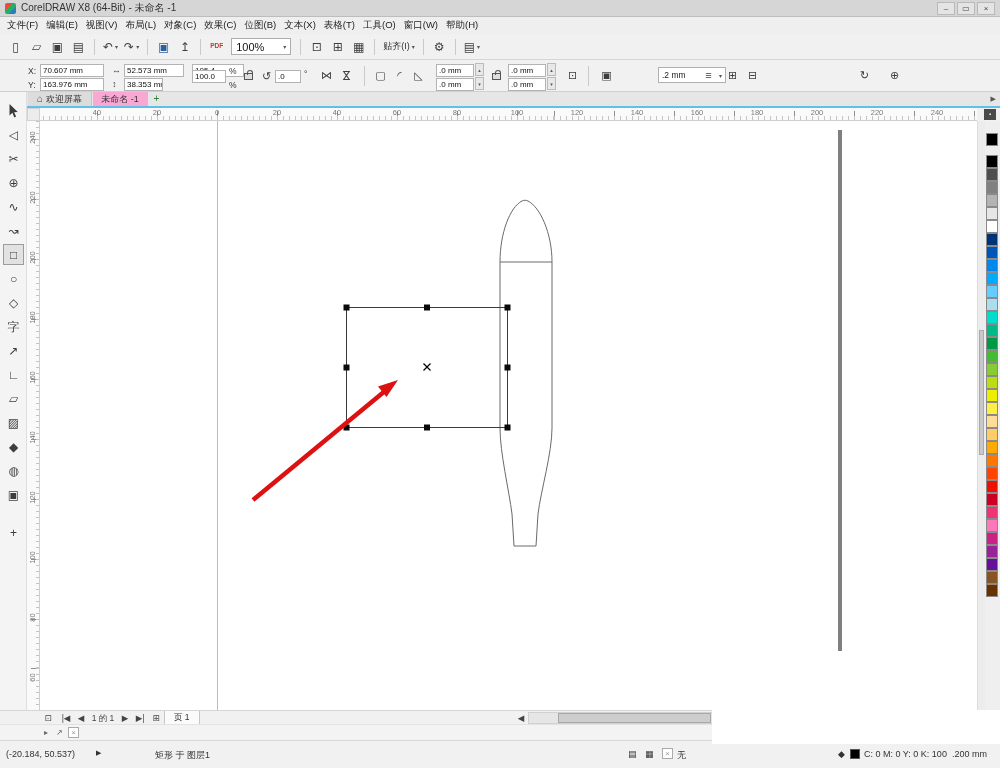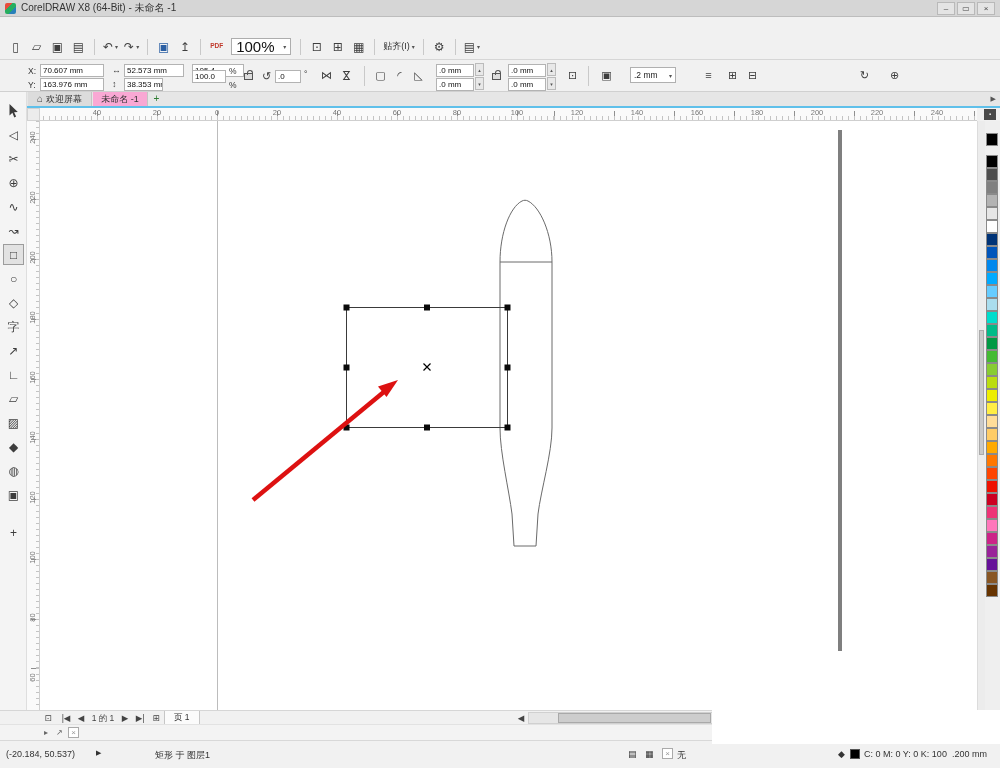--- a/index.html
+++ b/index.html
@@ -18,21 +18,21 @@
   .menu-item{font-size:9.5px;padding:0 4px;color:#222;white-space:nowrap}
 
   
   .toolbar{position:absolute;left:0;top:34px;width:100%;height:26px;background:#f1f1f1;border-bottom:1px solid #d6d6d6;display:flex;align-items:center;padding-left:6px;gap:2px}
   .tbtn{height:20px;min-width:19px;display:flex;align-items:center;justify-content:center;gap:2px;padding:0 2px}
   .tglyph{font-size:12px;color:#3e3e3e;line-height:1}
   .tlabel{font-size:9px;color:#333;white-space:nowrap}
   .dd-arrow{font-size:6px;color:#555}
   .tsep{width:1px;height:16px;background:#c9c9c9;margin:0 4px}
   .combo{height:17px;min-width:60px;background:#fff;border:1px solid #adadad;display:flex;align-items:center;justify-content:space-between;padding:0 4px;margin:0 3px}
-  .combo-val{font-size:15px;color:#111}
+  .combo-val{font-size:11px;color:#111}
 
   
   .propbar{position:absolute;left:0;top:60px;width:100%;height:32px;background:#f1f1f1;border-bottom:1px solid #d0d0d0}
   .pb-label{position:absolute;font-size:8.5px;color:#333;white-space:nowrap}
   .pb-input{position:absolute;height:13px;background:#fff;border:1px solid #b3b3b3;font-size:8px;line-height:11px;padding:0 2px;white-space:nowrap;overflow:hidden;color:#111}
   .pb-btn{position:absolute;top:7px;width:17px;height:17px;text-align:center;line-height:16px;font-size:11px;color:#3e3e3e}
   .pb-icon{position:absolute;font-size:9px;color:#444;line-height:1}
   .pb-sep{position:absolute;top:6px;width:1px;height:20px;background:#c9c9c9}
   .pb-combo{position:absolute;height:16px;background:#fff;border:1px solid #b0b0b0;display:flex;align-items:center;justify-content:space-between;padding:0 3px;font-size:8.5px}
   .spincol{position:absolute;width:9px;height:27px;display:flex;flex-direction:column;gap:1px}
@@ -104,20 +104,34 @@
   <div class="titlebar">
     <span class="app-icon"></span>
     <span class="title-text">CorelDRAW X8 (64-Bit) - 未命名 -1</span>
     <span class="win-btns">
       <span class="win-btn">–</span>
       <span class="win-btn">▭</span>
       <span class="win-btn">×</span>
     </span>
   </div>
 
+  <div class="menubar">
+      <span class="menu-item">文件(F)</span>
+      <span class="menu-item">编辑(E)</span>
+      <span class="menu-item">视图(V)</span>
+      <span class="menu-item">布局(L)</span>
+      <span class="menu-item">对象(C)</span>
+      <span class="menu-item">效果(C)</span>
+      <span class="menu-item">位图(B)</span>
+      <span class="menu-item">文本(X)</span>
+      <span class="menu-item">表格(T)</span>
+      <span class="menu-item">工具(O)</span>
+      <span class="menu-item">窗口(W)</span>
+      <span class="menu-item">帮助(H)</span>
+    </div>
 
   <div class="toolbar">
       <span class="tbtn">
         <span class="tglyph">▯</span>
       </span>
       <span class="tbtn">
         <span class="tglyph">▱</span>
       </span>
       <span class="tbtn">
         <span class="tglyph">▣</span>
@@ -219,21 +233,21 @@
     <div class="spincol" style="left:547px;top:3px">
         <span class="spin-up">▴</span>
         <span class="spin-down">▾</span>
       </div>
 
     <span class="pb-btn" style="left:564px">⊡</span>
     <span class="pb-sep" style="left:588px"></span>
 
     <span class="pb-btn" style="left:598px">▣</span>
 
-    <div class="pb-combo" style="left:630px;top:7px;width:46px">
+    <div class="pb-combo" style="left:658px;top:7px;width:68px">
       <span>.2 mm</span>
       <span class="dd-arrow">▾</span>
     </div>
 
     <span class="pb-btn" style="left:700px">≡</span>
     <span class="pb-btn" style="left:724px">⊞</span>
     <span class="pb-btn" style="left:744px">⊟</span>
     <span class="pb-btn" style="left:856px">↻</span>
     <span class="pb-btn" style="left:886px">⊕</span>
   </div>

